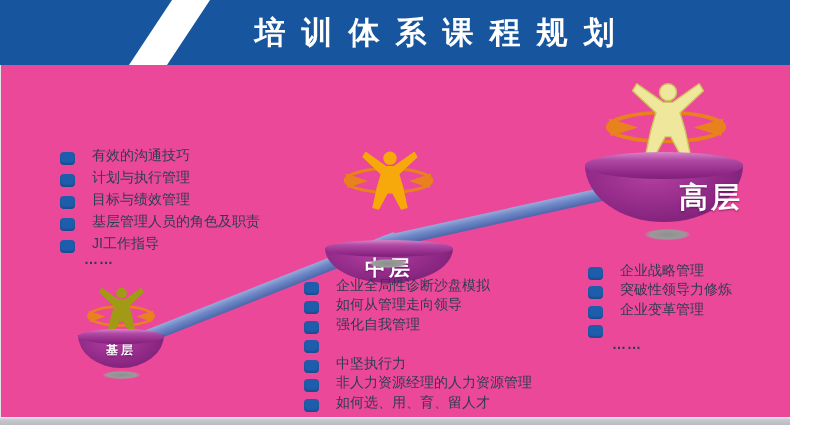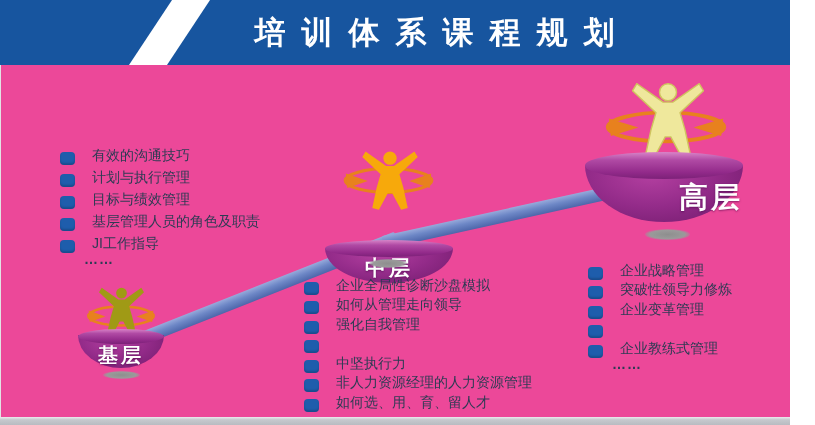--- a/index.html
+++ b/index.html
@@ -53,21 +53,21 @@
     border-radius:50%;
     background:radial-gradient(ellipse at center,#8e8e8e 0%,#9a9a9a 55%,rgba(154,154,154,0) 78%);
   }
 
   
   .lv0 .arrows { left:82px;  top:303px; width:78px;  height:26px; }
   .lv0 .person { left:99px;  top:287px; width:45px;  height:50px; }
   .lv0 .bowl   { left:78px;  top:329px; width:86px;  height:39px; }
   .lv0 .rim    { height:15px; }
   .lv0 .body   { top:6px; height:33px; }
-  .lv0 .label  { top:13px; font-size:20px; }
+  .lv0 .label  { top:13px; font-size:12px; }
   .lv0 .gshadow{ left:103px; top:371px; width:37px; height:8px; }
 
   
   .lv1 .arrows { left:337px; top:164px; width:103px; height:33px; }
   .lv1 .person { left:362px; top:151px; width:56px;  height:61px; }
   .lv1 .bowl   { left:325px; top:203px; width:128px; height:43px;margin-top:37px; }
   .lv1 .rim    { height:17px; }
   .lv1 .body   { top:8px; height:35px; }
   .lv1 .label  { top:14px; font-size:21px; }
   .lv1 .gshadow{ left:369px; top:259px; width:38px; height:9px; }
@@ -239,24 +239,20 @@
         <span class="bullet"></span>
         <span class="txt">突破性领导力修炼</span>
       </li>
     <li>
         <span class="bullet"></span>
         <span class="txt">企业变革管理</span>
       </li>
     <li>
         <span class="bullet"></span>
       </li>
-    <li>
-        <span class="bullet"></span>
-        <span class="txt">企业教练式管理</span>
-      </li>
     <li class="dots">
         <span class="txt">……</span>
       </li>
   </ul>
 
   <div class="edge-left"></div>
   <div class="edge-right"></div>
   <div class="edge-bottom"></div>
 
 </div>

